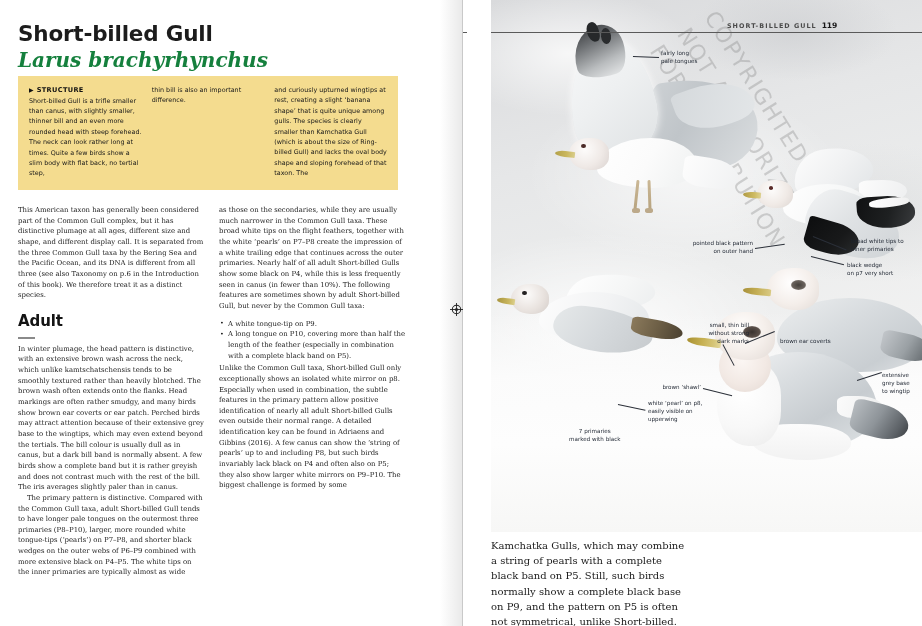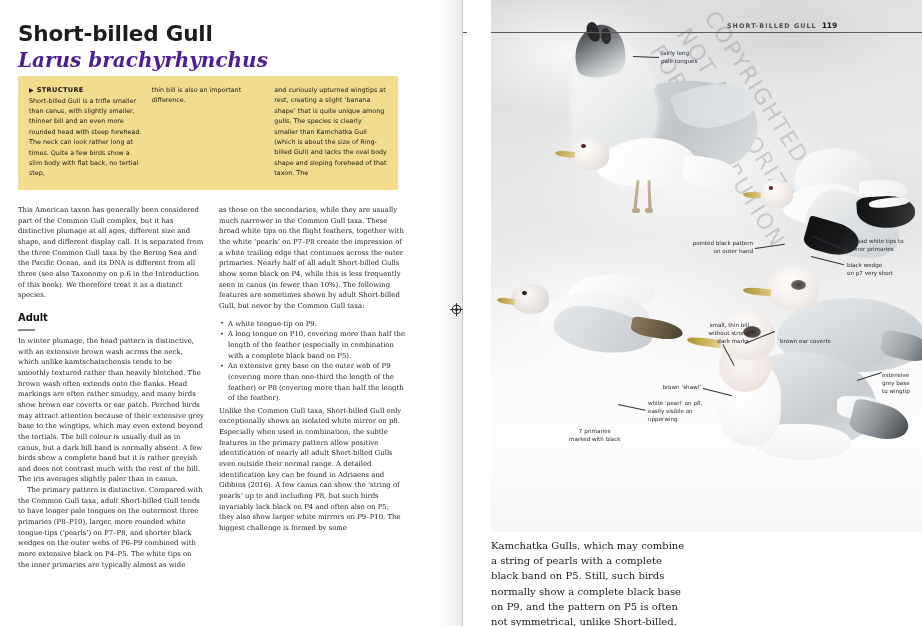--- a/index.html
+++ b/index.html
@@ -37,21 +37,21 @@
     font-size: 21.5px;
     color: #1c1c1c;
     letter-spacing: -0.2px;
     line-height: 1.12;
   }
   .species-latin {
     font-family: "DejaVu Serif", serif;
     font-style: italic;
     font-weight: bold;
     font-size: 20px;
-    color: #4c1d95;
+    color: #15803d;
     line-height: 1.2;
     margin-top: 2px;
   }
 
   
   #structure-box {
     position: absolute;
     left: 18px;
     top: 76px;
     width: 380px;
@@ -96,21 +96,21 @@
     color: #1a1a1a;
     text-align: left;
   }
   .body-col p { margin: 0 0 0 0; }
   .body-col p.indent { text-indent: 9px; }
   .body-col p + p { margin-top: 0; }
 
   h2.section-head {
     font-family: "DejaVu Sans", sans-serif;
     font-weight: bold;
-    font-size: 10px;
+    font-size: 15px;
     color: #141414;
     margin: 9px 0 0 0;
     letter-spacing: -0.1px;
   }
   .head-rule {
     width: 17px;
     height: 1.6px;
     background: #8a8a8a;
     margin: 4px 0 5px 0;
   }
@@ -575,21 +575,20 @@
         <div class="head-rule"></div>
         <p>In winter plumage, the head pattern is distinctive, with an extensive brown wash across the neck, which unlike kamtschatschensis tends to be smoothly textured rather than heavily blotched. The brown wash often extends onto the flanks. Head markings are often rather smudgy, and many birds show brown ear coverts or ear patch. Perched birds may attract attention because of their extensive grey base to the wingtips, which may even extend beyond the tertials. The bill colour is usually dull as in canus, but a dark bill band is normally absent. A few birds show a complete band but it is rather greyish and does not contrast much with the rest of the bill. The iris averages slightly paler than in canus.</p>
         <p class="indent">The primary pattern is distinctive. Compared with the Common Gull taxa, adult Short-billed Gull tends to have longer pale tongues on the outermost three primaries (P8–P10), larger, more rounded white tongue-tips (‘pearls’) on P7–P8, and shorter black wedges on the outer webs of P6–P9 combined with more extensive black on P4–P5. The white tips on the inner primaries are typically almost as wide</p>
       </div>
 
       <div class="body-col">
         <p>as those on the secondaries, while they are usually much narrower in the Common Gull taxa. These broad white tips on the flight feathers, together with the white ‘pearls’ on P7–P8 create the impression of a white trailing edge that continues across the outer primaries. Nearly half of all adult Short-billed Gulls show some black on P4, while this is less frequently seen in canus (in fewer than 10%). The following features are sometimes shown by adult Short-billed Gull, but never by the Common Gull taxa:</p>
         <ul class="bullets">
           <li>A white tongue-tip on P9.</li>
           <li>A long tongue on P10, covering more than half the length of the feather (especially in combination with a complete black band on P5).</li>
-          <li>An extensive grey base on the outer web of P9 (covering more than one-third the length of the feather) or P8 (covering more than half the length of the feather).</li>
         </ul>
         <p class="after-bullets">Unlike the Common Gull taxa, Short-billed Gull only exceptionally shows an isolated white mirror on p8. Especially when used in combination, the subtle features in the primary pattern allow positive identification of nearly all adult Short-billed Gulls even outside their normal range. A detailed identification key can be found in Adriaens and Gibbins (2016). A few canus can show the ‘string of pearls’ up to and including P8, but such birds invariably lack black on P4 and often also on P5; they also show larger white mirrors on P9–P10. The biggest challenge is formed by some</p>
       </div>
 
     </div>
   </div>
 
   <div id="spine-shadow-l"></div>
   <div id="spine"></div>
   <div id="spine-shadow-r"></div>

